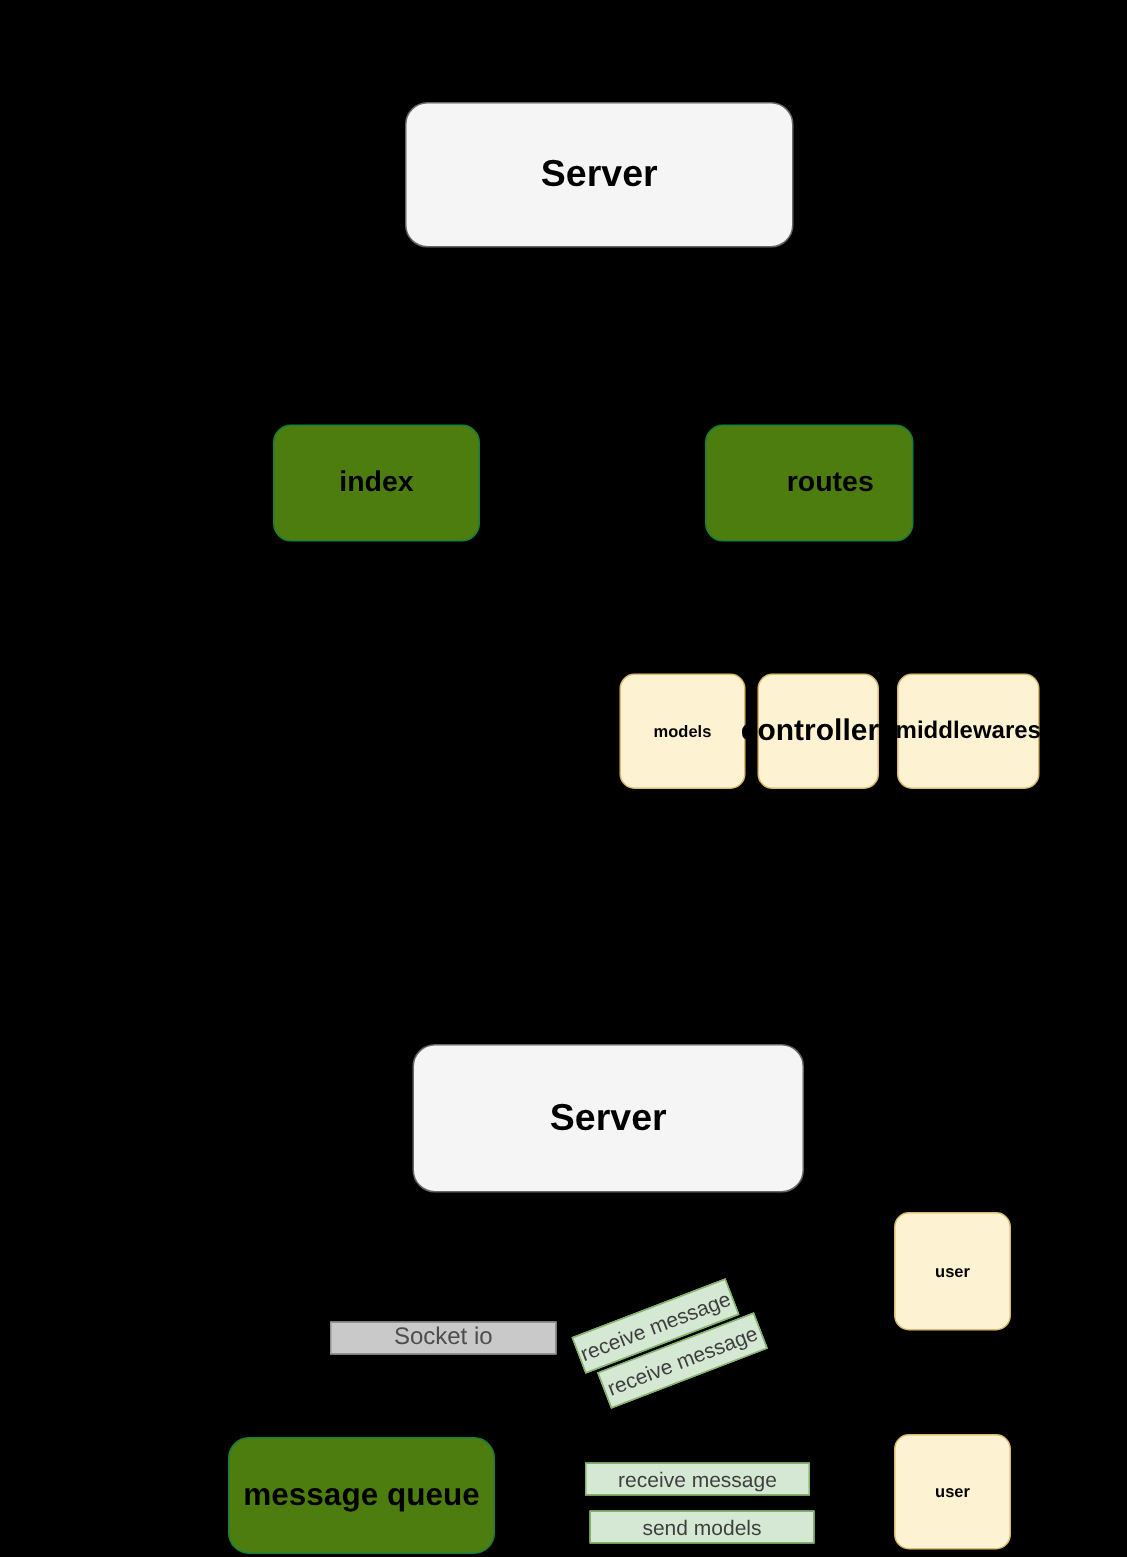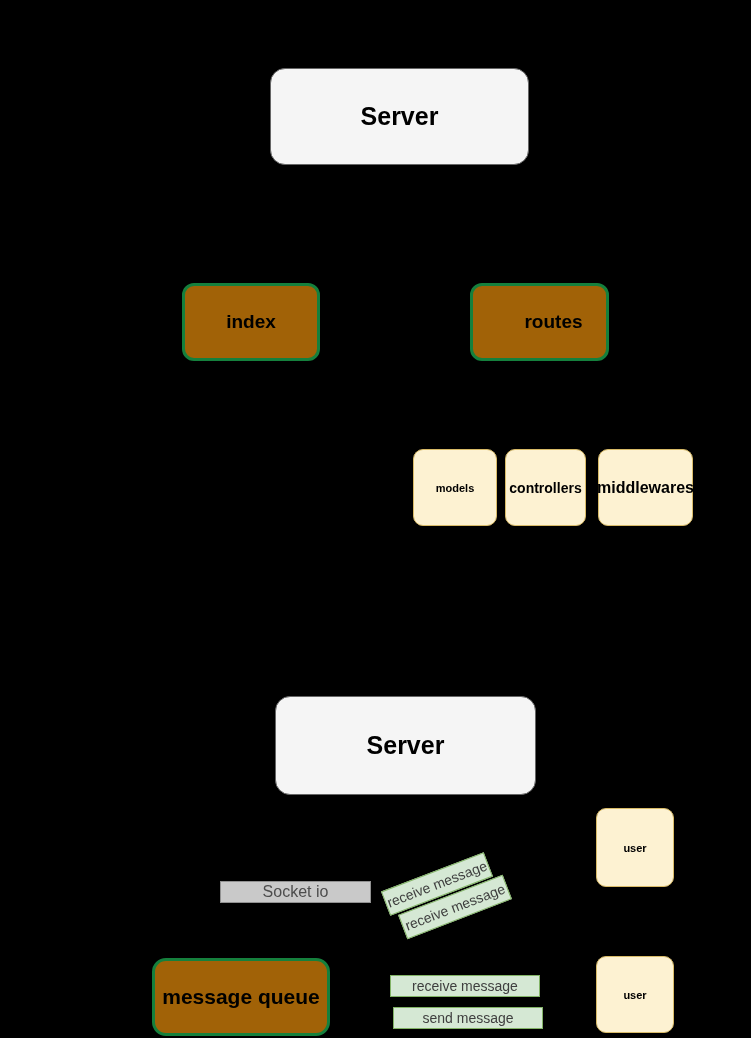--- a/index.html
+++ b/index.html
@@ -26,22 +26,22 @@
   }
   .server-box {
     background: #f5f5f5;
     border: 1px solid #666666;
     border-radius: 15px;
     color: #000000;
     font-weight: bold;
     font-size: 25px;
   }
   .green-box {
-    background: #a16207;
-    border: 3px solid #15803d;
+    background: #4d7c0f;
+    border: 1px solid #15803d;
     border-radius: 12px;
     color: #000000;
     font-weight: bold;
     font-size: 19px;
   }
   .cream-box {
     background: #fdf2d2;
     border: 1px solid #d9bb68;
     border-radius: 10px;
     color: #000000;
@@ -61,21 +61,21 @@
     font-size: 14px;
   }
   .rotated {
     transform: rotate(-21deg);
   }
 
   #server1      { left: 270px; top: 68px;  width: 259px; height: 97px; }
   #index        { left: 182px; top: 283px; width: 138px; height: 78px; }
   #routes       { left: 470px; top: 283px; width: 139px; height: 78px; padding-left: 28px; }
   #models       { left: 413px; top: 449px; width: 84px;  height: 77px; }
-  #controllers  { left: 505px; top: 449px; width: 81px;  height: 77px; font-size: 14px; }
+  #controllers  { left: 505px; top: 449px; width: 81px;  height: 77px; font-size: 20px; }
   #middlewares  { left: 598px; top: 449px; width: 95px; height: 77px; font-size: 16px; }
   #server2      { left: 275px; top: 696px; width: 261px; height: 99px; }
   #user-top     { left: 596px; top: 808px; width: 78px;  height: 79px; }
   #socketio     { left: 220px; top: 857px; width: 151px; height: 22px; margin-top: 24px; }
   #rot-label-1  { left: 382px; top: 871px; width: 110px; height: 26px; }
   #rot-label-2  { left: 399px; top: 894px; width: 112px; height: 26px; }
   #mqueue       { left: 152px; top: 958px; width: 178px; height: 78px; font-size: 21px; border-radius: 14px; }
   #recv-label   { left: 390px; top: 975px; width: 150px; height: 22px; }
   #send-label   { left: 393px; top: 1007px; width: 150px; height: 22px; }
   #user-bottom  { left: 596px; top: 956px; width: 78px;  height: 77px; }
@@ -104,17 +104,17 @@
   <div class="node gray-bar" id="socketio">Socket io</div>
 
   <div class="node msg-label rotated" id="rot-label-1">receive message</div>
 
   <div class="node msg-label rotated" id="rot-label-2">receive message</div>
 
   <div class="node green-box" id="mqueue">message queue</div>
 
   <div class="node msg-label" id="recv-label">receive message</div>
 
-  <div class="node msg-label" id="send-label">send message</div>
+  <div class="node msg-label" id="send-label">send models</div>
 
   <div class="node cream-box" id="user-bottom">user</div>
 
 </div>
 
 </body></html>

